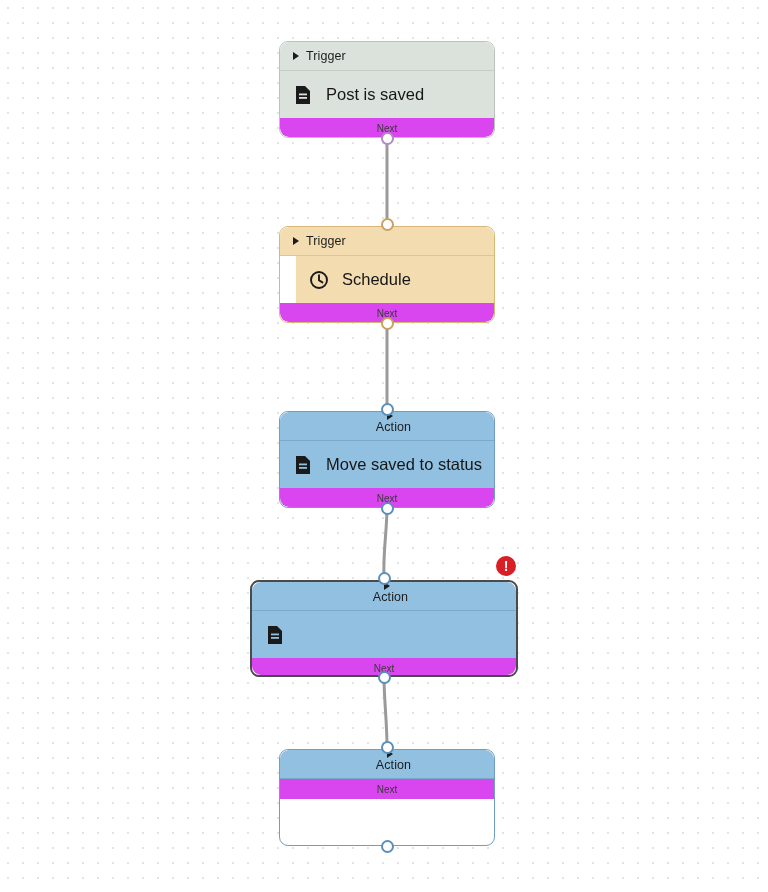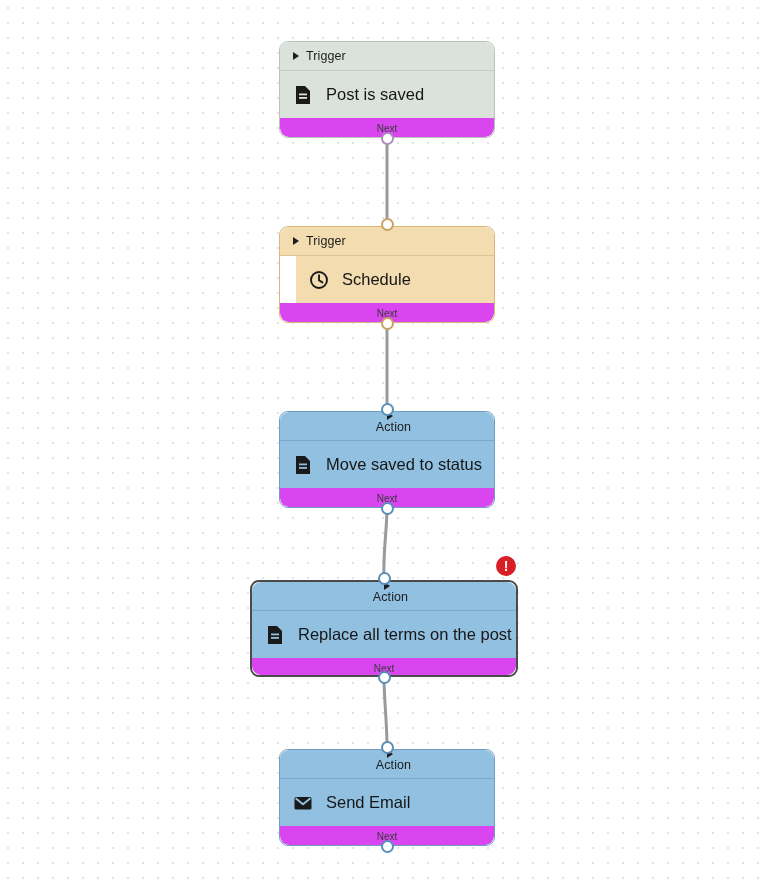--- a/index.html
+++ b/index.html
@@ -218,46 +218,38 @@
       <div class="node-header">
         <span class="caret"></span>
         <span>Action</span>
       </div>
       <div class="node-body">
         <svg class="glyph" viewBox="0 0 20 20">
           <path d="M3 1 H12 L17 6 V19 H3 Z" fill="#1a1a1a"></path>
           <rect x="6" y="8.5" width="8" height="1.8" fill="#92c0e0"></rect>
           <rect x="6" y="12" width="8" height="1.8" fill="#92c0e0"></rect>
         </svg>
-        <span class="node-title">Replace all terms on the post</span>
       </div>
       <div class="node-footer">
         <span>Next</span>
       </div>
     </div>
   </div>
   <div class="port port-blue" style="left:377.5px; top:571.5px;"></div>
   <div class="port port-blue" style="left:377.5px; top:670.5px;"></div>
   <div class="error-badge" style="left:496px; top:556px;">
     <span>!</span>
   </div>
 
   <div class="node n-action" style="left:279px; top:749px; width:216px; height:97px;">
     <div class="node-inner">
       <div class="node-header">
         <span class="caret"></span>
         <span>Action</span>
       </div>
-      <div class="node-body">
-        <svg class="glyph" viewBox="0 0 20 20">
-          <rect x="1.5" y="4" width="17" height="12.5" rx="1.6" fill="#1a1a1a"></rect>
-          <path d="M2.6 5.2 L10 11.2 L17.4 5.2" fill="none" stroke="#92c0e0" stroke-width="1.9"></path>
-        </svg>
-        <span class="node-title">Send Email</span>
-      </div>
       <div class="node-footer">
         <span>Next</span>
       </div>
     </div>
   </div>
   <div class="port port-blue" style="left:380.5px; top:740.5px;"></div>
   <div class="port port-blue" style="left:380.5px; top:839.5px;"></div>
 
 </div>
 

